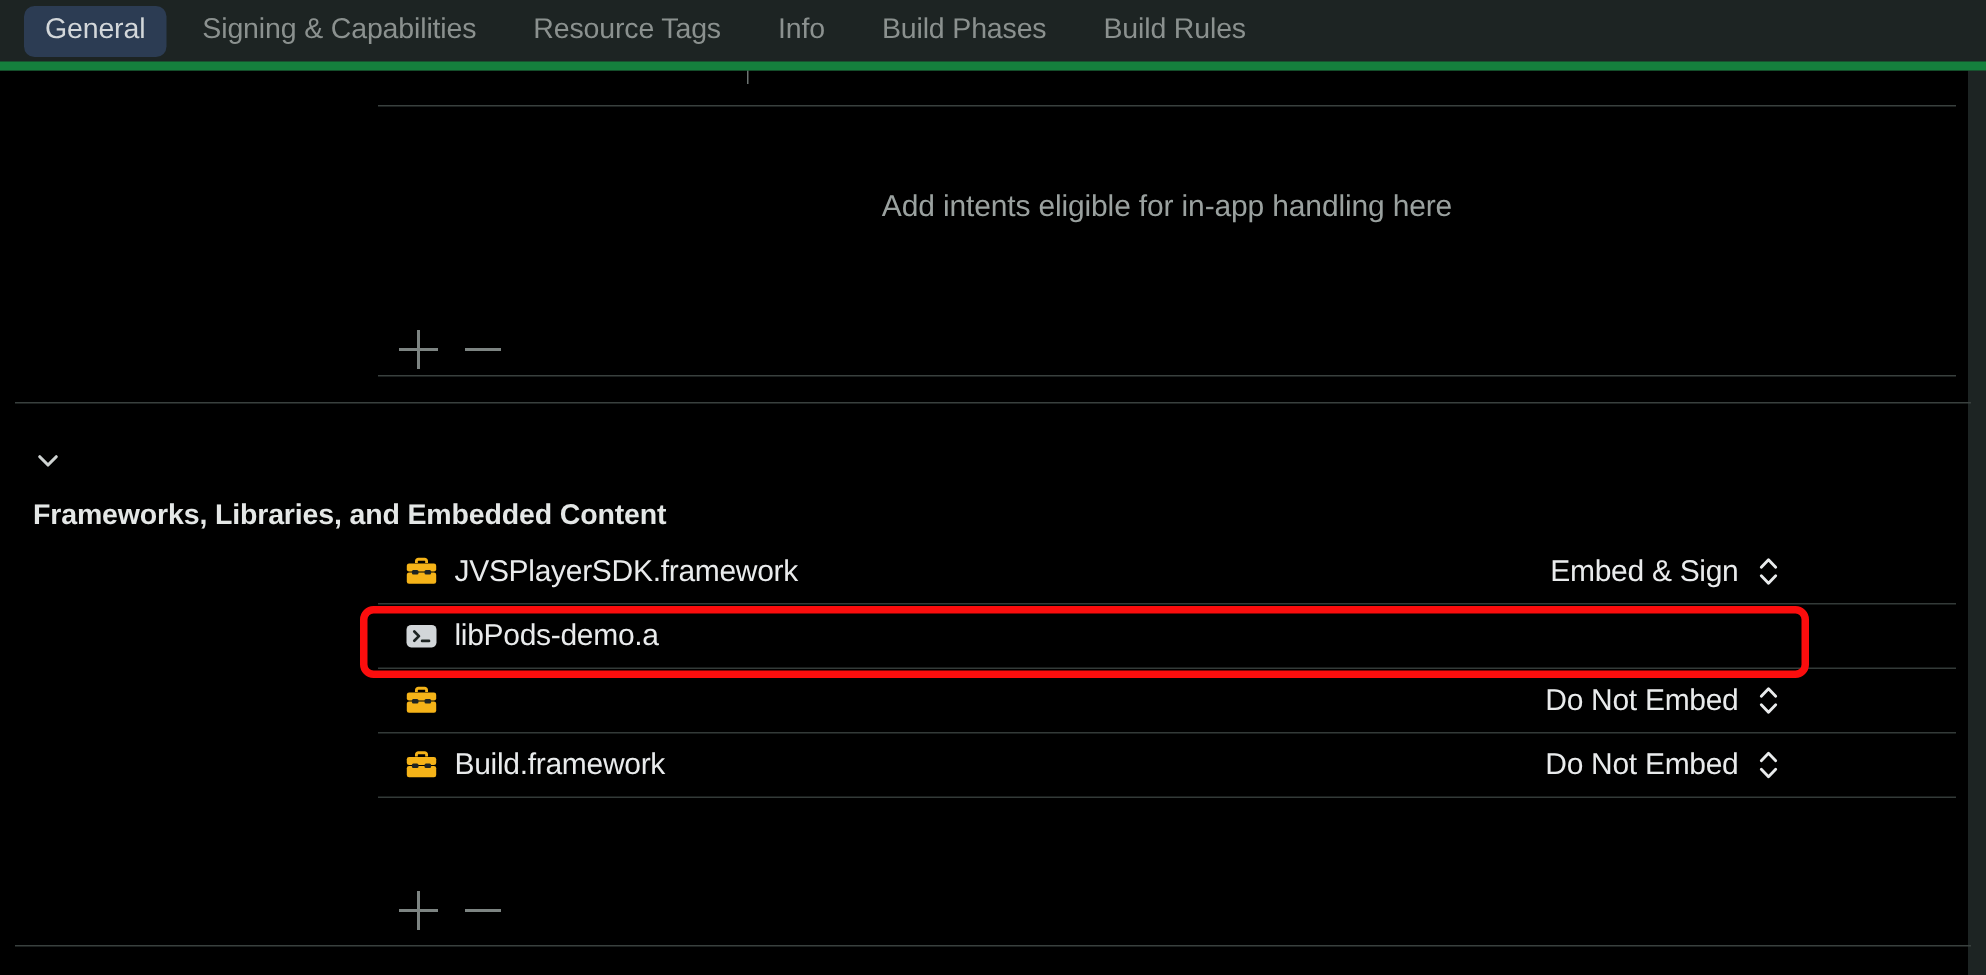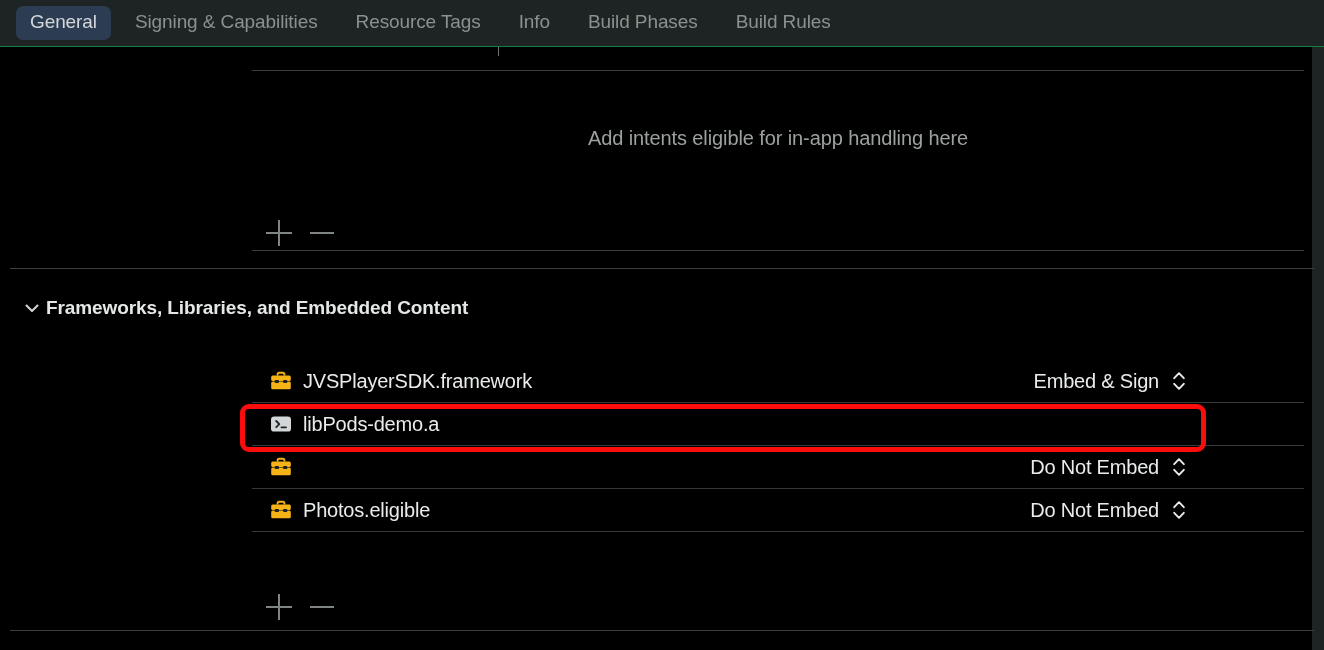--- a/index.html
+++ b/index.html
@@ -22,21 +22,21 @@
   
   .tabbar {
     position: absolute;
     top: 0; left: 0;
     width: 1324px;
     height: 47px;
     background: #1d2423;
     display: flex;
     align-items: center;
     padding-left: 16px;
-    border-bottom: 1px solid #15803d;
+    border-bottom: 6px solid #15803d;
     z-index: 5;
   }
   .tab {
     font-size: 19px;
     color: #8b918f;
     padding: 5px 14px 7px 14px;
     border-radius: 7px;
     margin-right: 10px;
     white-space: nowrap;
     letter-spacing: -0.1px;
@@ -132,22 +132,23 @@
   }
   .pm-btn.minus::before {
     left: 0; top: 12px; width: 24px; height: 2px;
   }
 
   
   .section-header {
     position: absolute;
     left: 22px;
     display: flex;
-    align-items: center;
-    gap: 4px;
+    align-items: flex-start;
+    gap: 16px;
+    flex-direction: column;
   }
   .disclosure {
     width: 20px; height: 20px;
     position: relative;
   }
   .disclosure svg { display: block; }
   .section-title {
     font-size: 19px;
     font-weight: 700;
     color: #e4e7e6;
@@ -363,21 +364,21 @@
         <div class="name-cell">
           <span>
             <svg class="icon-framework" viewBox="0 0 22 20" aria-hidden="true">
               <path d="M7.6 4.4 V3.1 a1.3 1.3 0 0 1 1.3-1.3 h4.2 a1.3 1.3 0 0 1 1.3 1.3 V4.4" fill="none" stroke="#f5b318" stroke-width="1.9" stroke-linejoin="round"></path>
               <rect x="1.2" y="4.6" width="19.6" height="5.4" rx="1.5" fill="#f5b318"></rect>
               <rect x="1.2" y="10.6" width="19.6" height="7.6" rx="1.5" fill="#f5b318"></rect>
               <rect x="4.6" y="9.0" width="4.4" height="3.0" rx="1.0" fill="#1d2423"></rect>
               <rect x="13.0" y="9.0" width="4.4" height="3.0" rx="1.0" fill="#1d2423"></rect>
             </svg>
           </span>
-          <span class="row-label">Photos.eligible</span>
+          <span class="row-label">Build.framework</span>
         </div>
         <div class="embed-cell">
           <span class="embed-label">Do Not Embed</span>
           <span class="stepper">
             <svg viewBox="0 0 14 24" width="14" height="24" aria-hidden="true">
               <path d="M2.2 9.2 L7 4.2 L11.8 9.2" fill="none" stroke="#e9ebec" stroke-width="1.9" stroke-linecap="round" stroke-linejoin="round"></path>
               <path d="M2.2 14.8 L7 19.8 L11.8 14.8" fill="none" stroke="#e9ebec" stroke-width="1.9" stroke-linecap="round" stroke-linejoin="round"></path>
             </svg>
           </span>
         </div>

